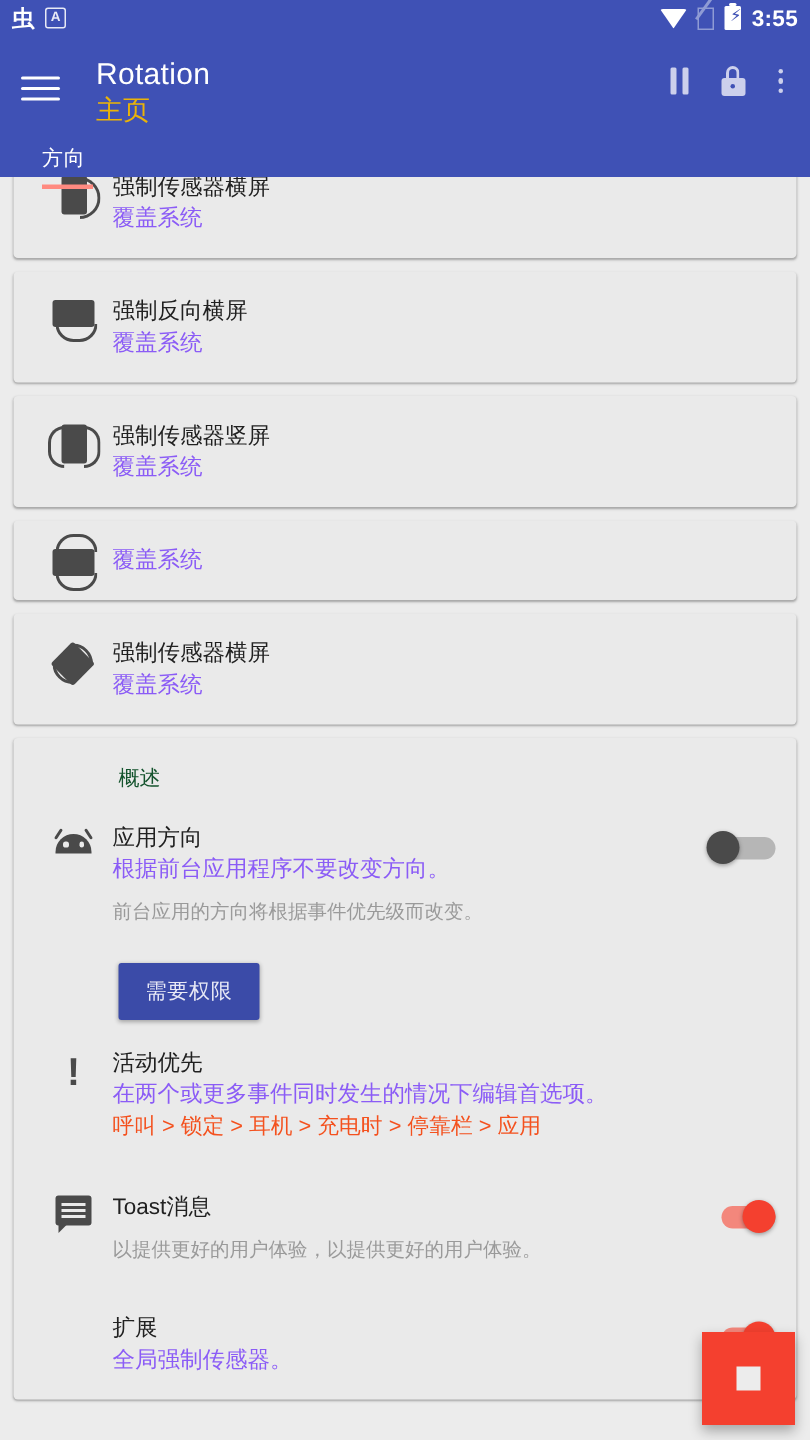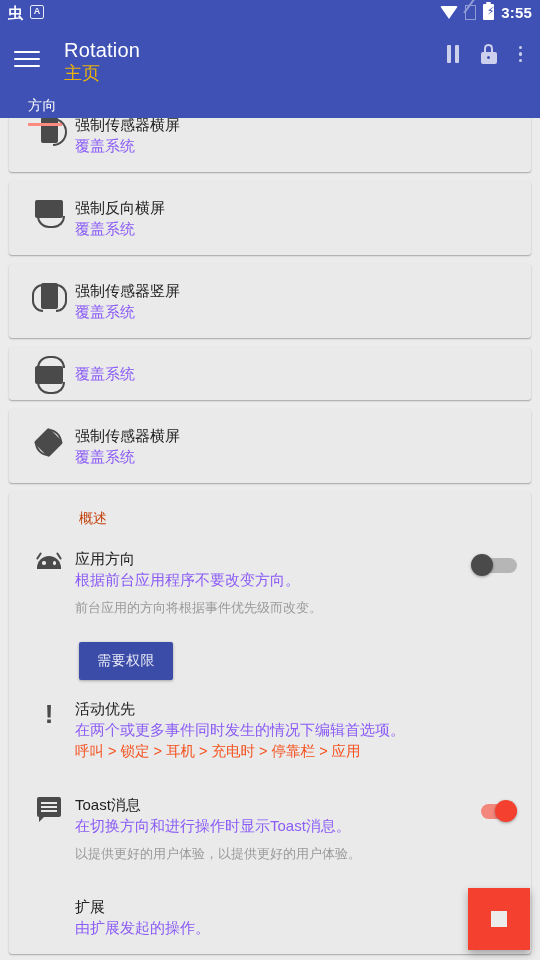--- a/index.html
+++ b/index.html
@@ -72,21 +72,21 @@
   .card.clipped { margin-top: -20px; }
 
   .row { display: flex; align-items: flex-start; padding: 16px 14px; }
   .row .lead { width: 52px; min-width:52px; display:flex; align-items:center; justify-content:center; padding-top:3px;}
   .row .texts { flex: 1; padding-right: 8px; }
   .t-title { font-size: 15px; color: #212121; line-height: 21px; }
   .t-sub   { font-size: 15px; color: #8b5cf6; line-height: 21px; }
   .t-hint  { font-size: 13px; color: #9a9a9a; line-height: 20px; margin-top: 8px; }
   .t-prio  { font-size: 14.5px; color: #f4511e; line-height: 21px; margin-top:1px;}
 
-  .section-head { font-size: 14px; color: #c2410c; padding: 18px 14px 4px 70px; }
+  .section-head { font-size: 14px; color: #14532d; padding: 18px 14px 4px 70px; }
   .phone-p { width: 17px; height: 26px; background:#4a4a4a; border-radius:2px; }
   .phone-l { width: 28px; height: 18px; background:#4a4a4a; border-radius:2px; }
   .arc-r { position:relative; }
   .arc-r:after{content:"";position:absolute; right:-9px; top:1px; width:12px;height:24px;
     border:2px solid #4a4a4a;border-left:none;border-radius:0 14px 14px 0;}
   .arc-lr { position:relative; }
   .arc-lr:before{content:"";position:absolute; left:-9px; top:1px; width:9px;height:24px;
     border:2px solid #4a4a4a;border-right:none;border-radius:14px 0 0 14px;}
   .arc-lr:after{content:"";position:absolute; right:-9px; top:1px; width:9px;height:24px;
     border:2px solid #4a4a4a;border-left:none;border-radius:0 14px 14px 0;}
@@ -303,34 +303,33 @@
       <div class="row">
         <div class="lead">
           <span class="chat">
               <i></i>
               <i></i>
               <i></i>
             </span>
         </div>
         <div class="texts">
           <div class="t-title">Toast消息</div>
-          <div class="t-sub">在切换方向和进行操作时显示Toast消息。</div>
           <div class="t-hint">以提供更好的用户体验，以提供更好的用户体验。</div>
         </div>
         <div class="sw on">
           <span class="track"></span>
             <span class="thumb"></span>
         </div>
       </div>
 
       <div class="row">
         <div class="lead"></div>
         <div class="texts">
           <div class="t-title">扩展</div>
-          <div class="t-sub">由扩展发起的操作。</div>
+          <div class="t-sub">全局强制传感器。</div>
         </div>
         <div class="sw on">
           <span class="track"></span>
             <span class="thumb"></span>
         </div>
       </div>
     </div>
 
   </div>
 

